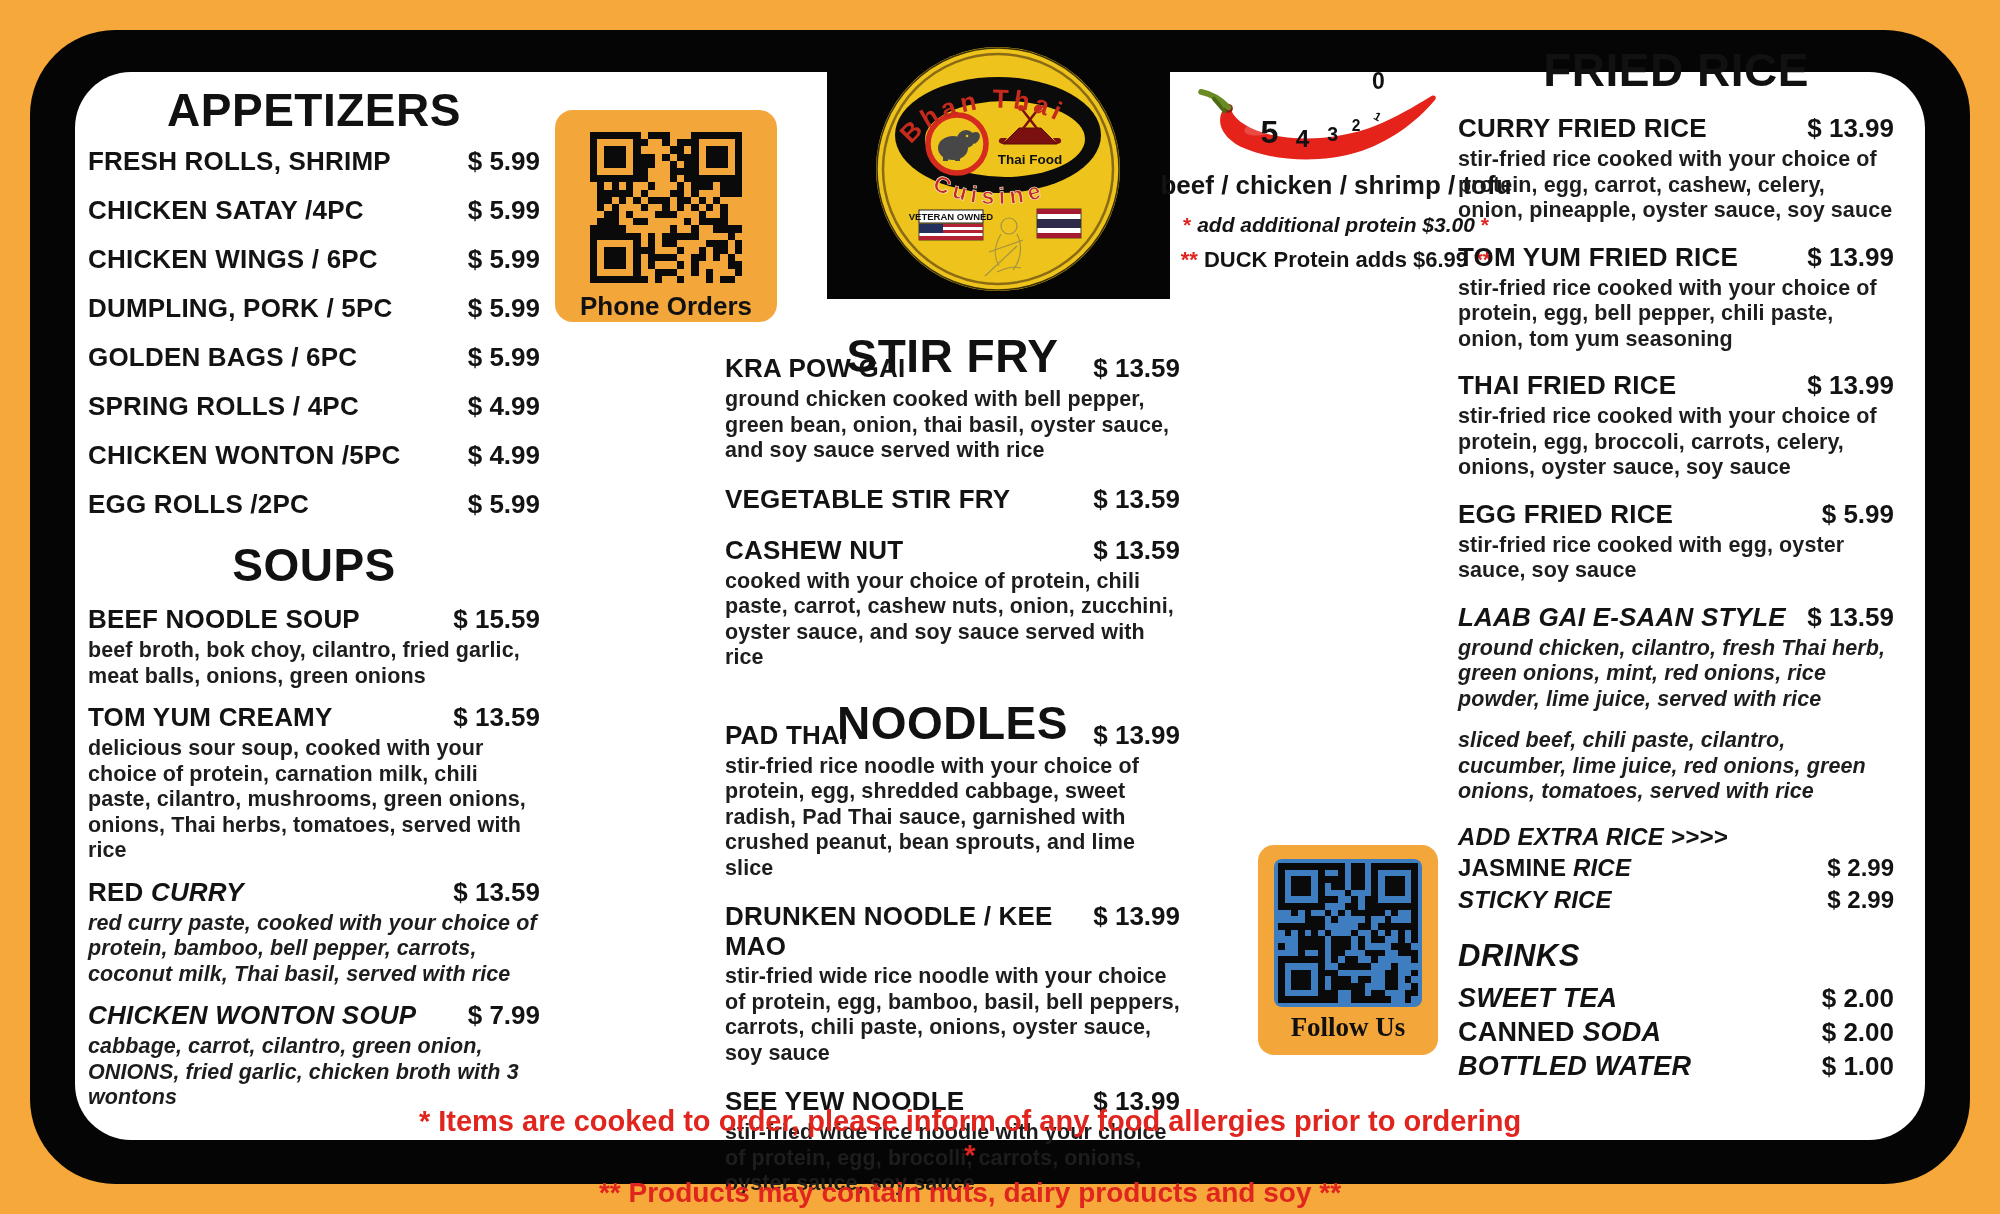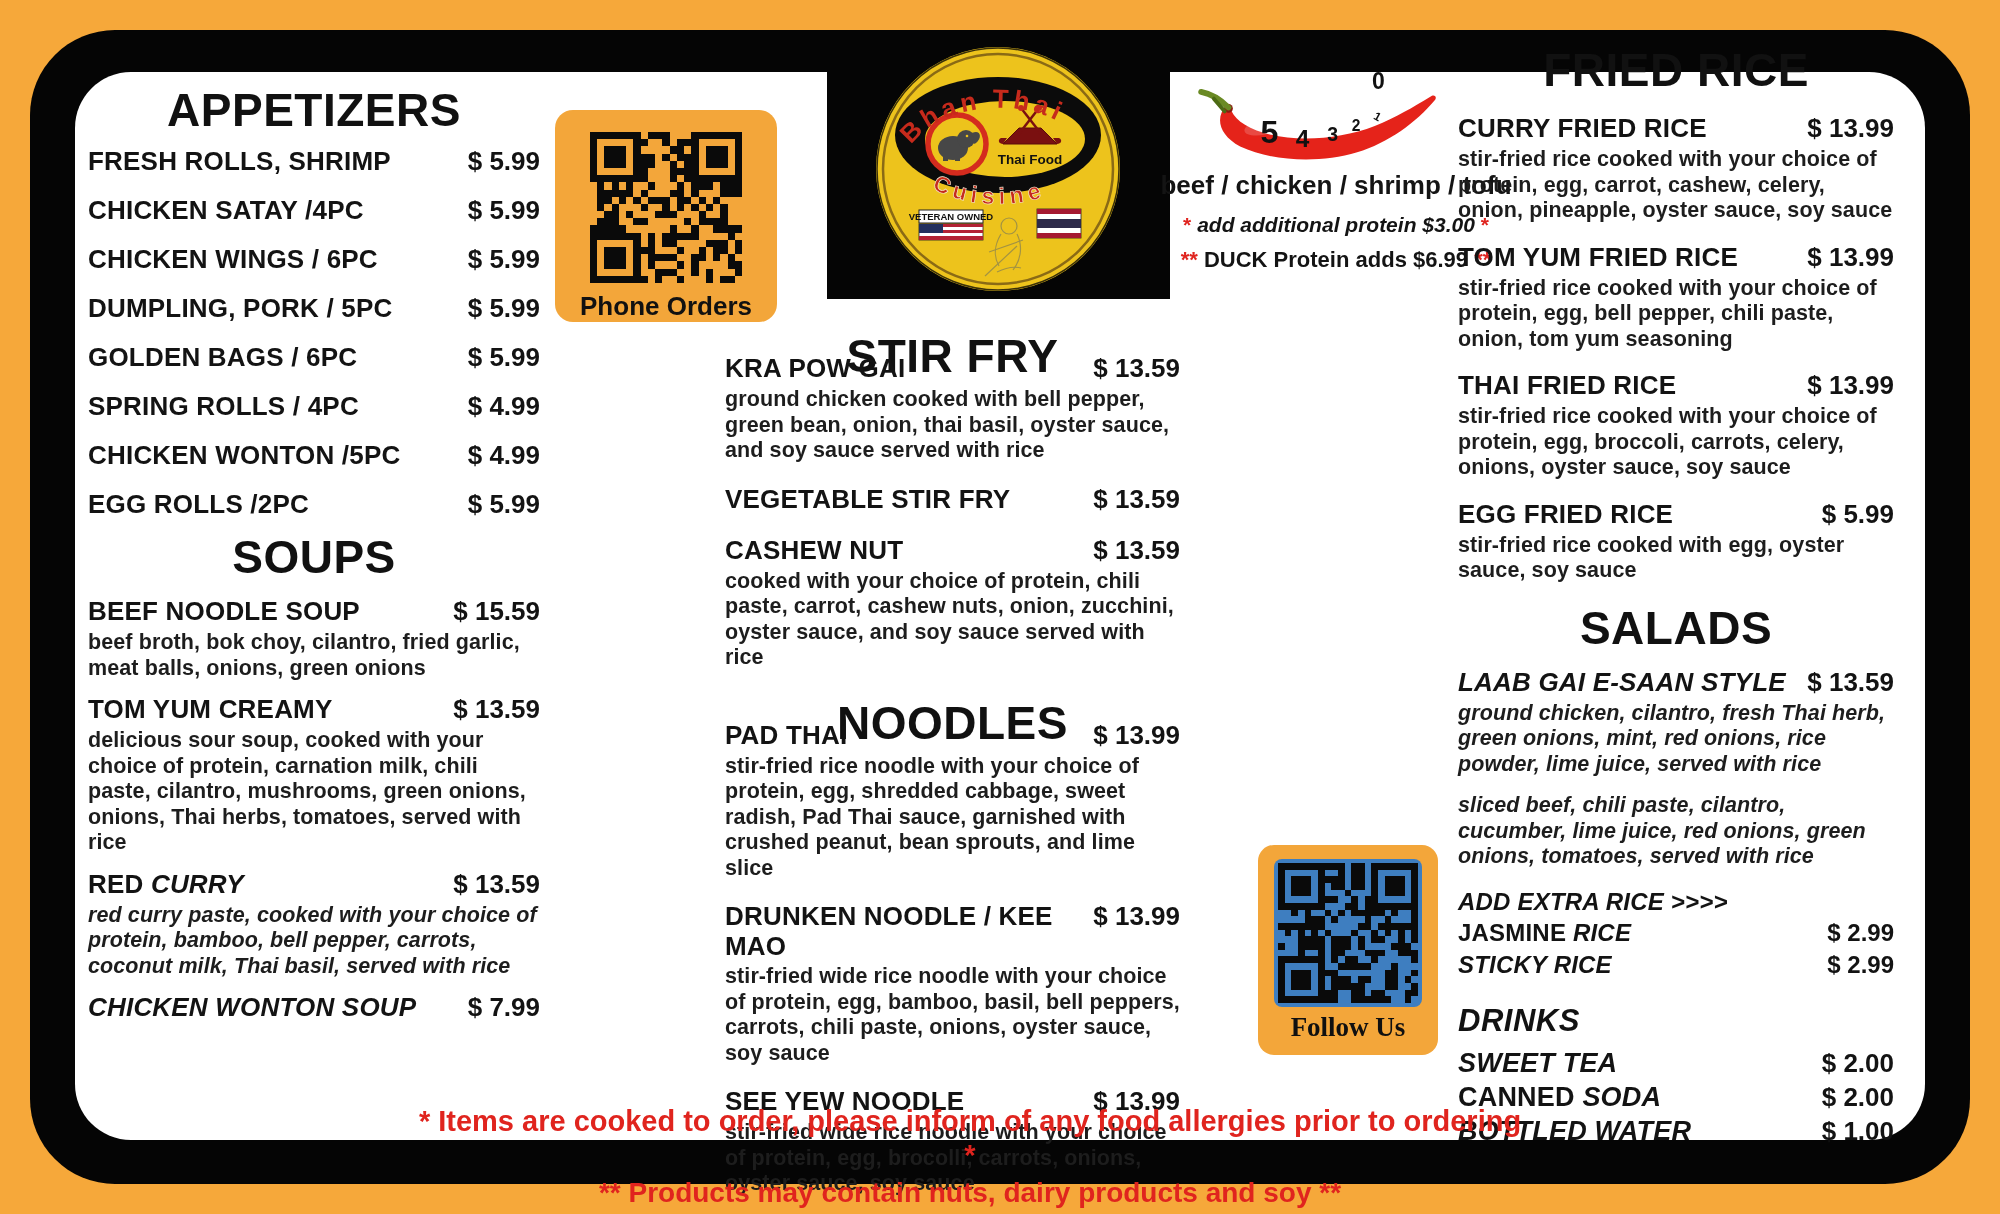--- a/index.html
+++ b/index.html
@@ -14,21 +14,21 @@
   .pr{font-size:26px;font-weight:bold;color:#131313;white-space:nowrap;margin-left:12px;}
   .ds{font-size:21.5px;font-weight:bold;color:#1d1d1d;line-height:25.5px;margin-top:3px;letter-spacing:.1px;}
   .it{font-style:italic;}
   .plain .mi{height:49px;display:flex;align-items:center;}
   .plain .row{width:100%;}
   .gap13 .mi{margin-bottom:13px;}
   .gap16 .mi{margin-bottom:16px;}
   .gap18 .mi{margin-bottom:18px;}
   .gap20 .mi{margin-bottom:20px;}
   .pull-up .mi:first-child{margin-top:-30px;}
-  .soups-t{margin:2px 0 12px;}
+  .soups-t{margin:10px 0 12px;}
   .nd-t{margin-top:26px;}
   .salads-t{margin:8px 0 12px;}
   .fried-t{margin-bottom:16px;}
   .extras .nm{font-size:24px;line-height:27px;}
   .extras .pr{font-size:24px;}
   .extras .mi{margin-bottom:4px;}
   .drinks-t{font-size:31px;font-weight:bold;font-style:italic;margin:24px 0 8px;letter-spacing:.5px;}
   .drinks .nm{font-size:27px;line-height:32px;}
   .drinks .pr{font-size:26px;}
   .drinks .mi{margin-bottom:2px;}
@@ -138,20 +138,21 @@
             <span class="nm">RED <span class="it">CURRY</span></span>
             <span class="pr">$ 13.59</span>
           </div>
           <div class="ds it">red curry paste, cooked with your choice of protein, bamboo, bell pepper, carrots, coconut milk, Thai basil, served with rice</div>
         </div>
         <div class="mi">
           <div class="row">
             <span class="nm it">CHICKEN WONTON SOUP</span>
             <span class="pr">$ 7.99</span>
           </div>
+          <div class="ds it">cabbage, carrot, cilantro, green onion, ONIONS, fried garlic, chicken broth with 3 wontons</div>
         </div>
       </div>
   </div>
 
   <div class="qr-box qr-phone">
     <div class="qr-grid" id="qr-phone-grid" style="display: grid; grid-template-columns: repeat(21, 1fr); grid-template-rows: repeat(21, 1fr);">
         <div style="background: rgb(10, 10, 10);"></div>
         <div style="background: rgb(10, 10, 10);"></div>
         <div style="background: rgb(10, 10, 10);"></div>
         <div style="background: rgb(10, 10, 10);"></div>
@@ -761,21 +762,20 @@
           <div class="ds">stir-fried rice cooked with your choice of protein, egg, broccoli, carrots, celery, onions, oyster sauce, soy sauce</div>
         </div>
         <div class="mi">
           <div class="row">
             <span class="nm">EGG FRIED RICE</span>
             <span class="pr">$ 5.99</span>
           </div>
           <div class="ds">stir-fried rice cooked with egg, oyster sauce, soy sauce</div>
         </div>
       </div>
-    <div class="sec-title salads-t">SALADS</div>
     <div class="list gap16">
         <div class="mi">
           <div class="row">
             <span class="nm it">LAAB GAI E-SAAN STYLE</span>
             <span class="pr">$ 13.59</span>
           </div>
           <div class="ds it">ground chicken, cilantro, fresh Thai herb, green onions, mint, red onions, rice powder, lime juice, served with rice</div>
         </div>
         <div class="mi">
           <div class="ds it">sliced beef, chili paste, cilantro, cucumber, lime juice, red onions, green onions, tomatoes, served with rice</div>

